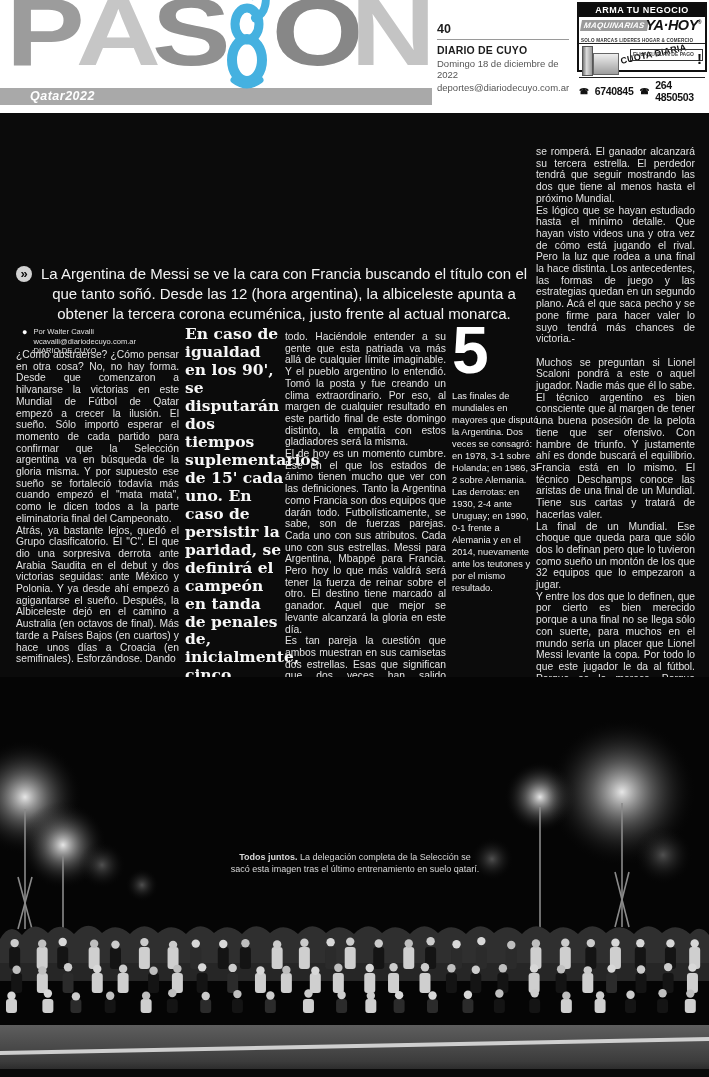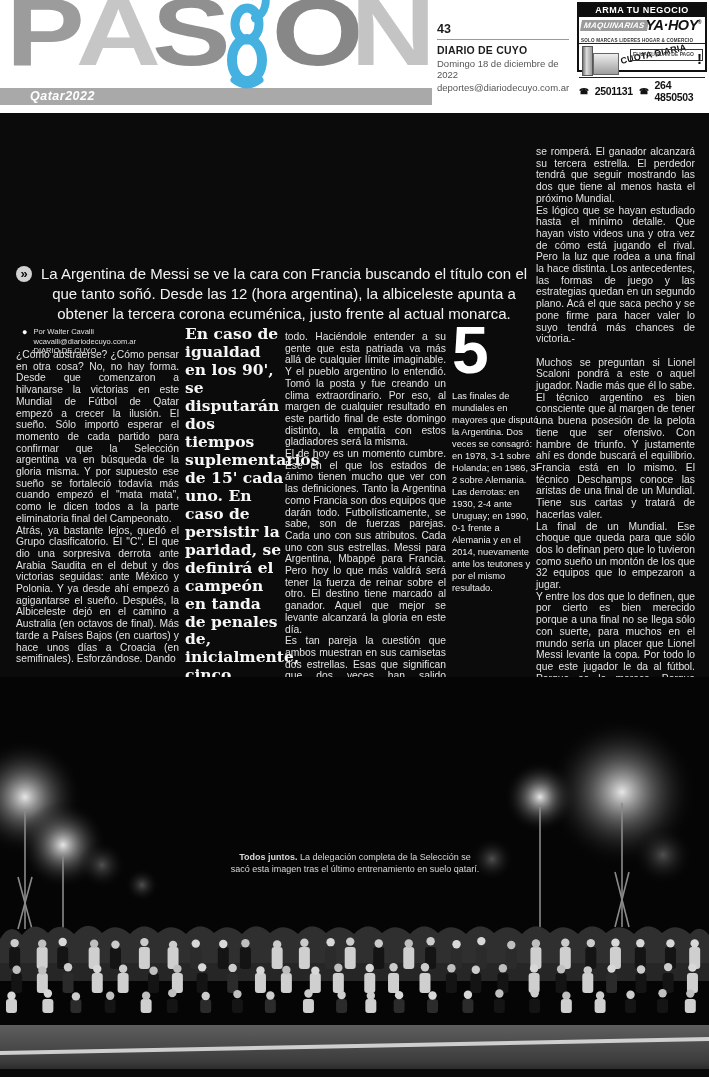--- a/index.html
+++ b/index.html
@@ -83,21 +83,21 @@
     </svg>
     <span class="L L4">O</span>
     <span class="L L5">N</span>
   </div>
 
   <div class="qbar">
     <span>Qatar2022</span>
   </div>
 
   <div class="hdr-right">
-    <div class="pg">43</div>
+    <div class="pg">40</div>
     <hr class="hdr-rule">
     <div class="paper">DIARIO DE CUYO</div>
     <div class="date">Domingo 18 de diciembre de 2022</div>
     <div class="mail">deportes@diariodecuyo.com.ar</div>
   </div>
 
   <div class="ad">
     <div class="ad-head">ARMA TU NEGOCIO</div>
     <div class="ad-brandrow">
       <span class="ad-maq">MAQUINARIAS</span>
@@ -106,21 +106,21 @@
     </div>
     <div class="ad-mid">
       <div class="ad-fridge"></div>
       <div class="ad-washer"></div>
       <div class="ad-cuota">CUOTA DIARIA</div>
       <div class="ad-elija">ELIJA TU PLAN DE PAGO</div>
       <div class="ad-excl">!</div>
     </div>
     <div class="ad-phones">
       <span class="ph">☎</span>
-      <span>2501131</span>
+      <span>6740845</span>
       <span class="ph">☎</span>
       <span>264 4850503</span>
     </div>
   </div>
 
   <div class="black">
 
     <div class="coltext col5">se romperá. El ganador alcanzará su tercera estrella. El perdedor tendrá que seguir mostrando las dos que tiene al menos hasta el próximo Mundial.
 Es lógico que se hayan estudiado hasta el mínimo detalle. Que hayan visto videos una y otra vez de cómo está jugando el rival. Pero la luz que rodea a una final la hace distinta. Los antecedentes, las formas de juego y las estrategias quedan en un segundo plano. Acá el que saca pecho y se pone firme para hacer valer lo suyo tendrá más chances de victoria.-
 

